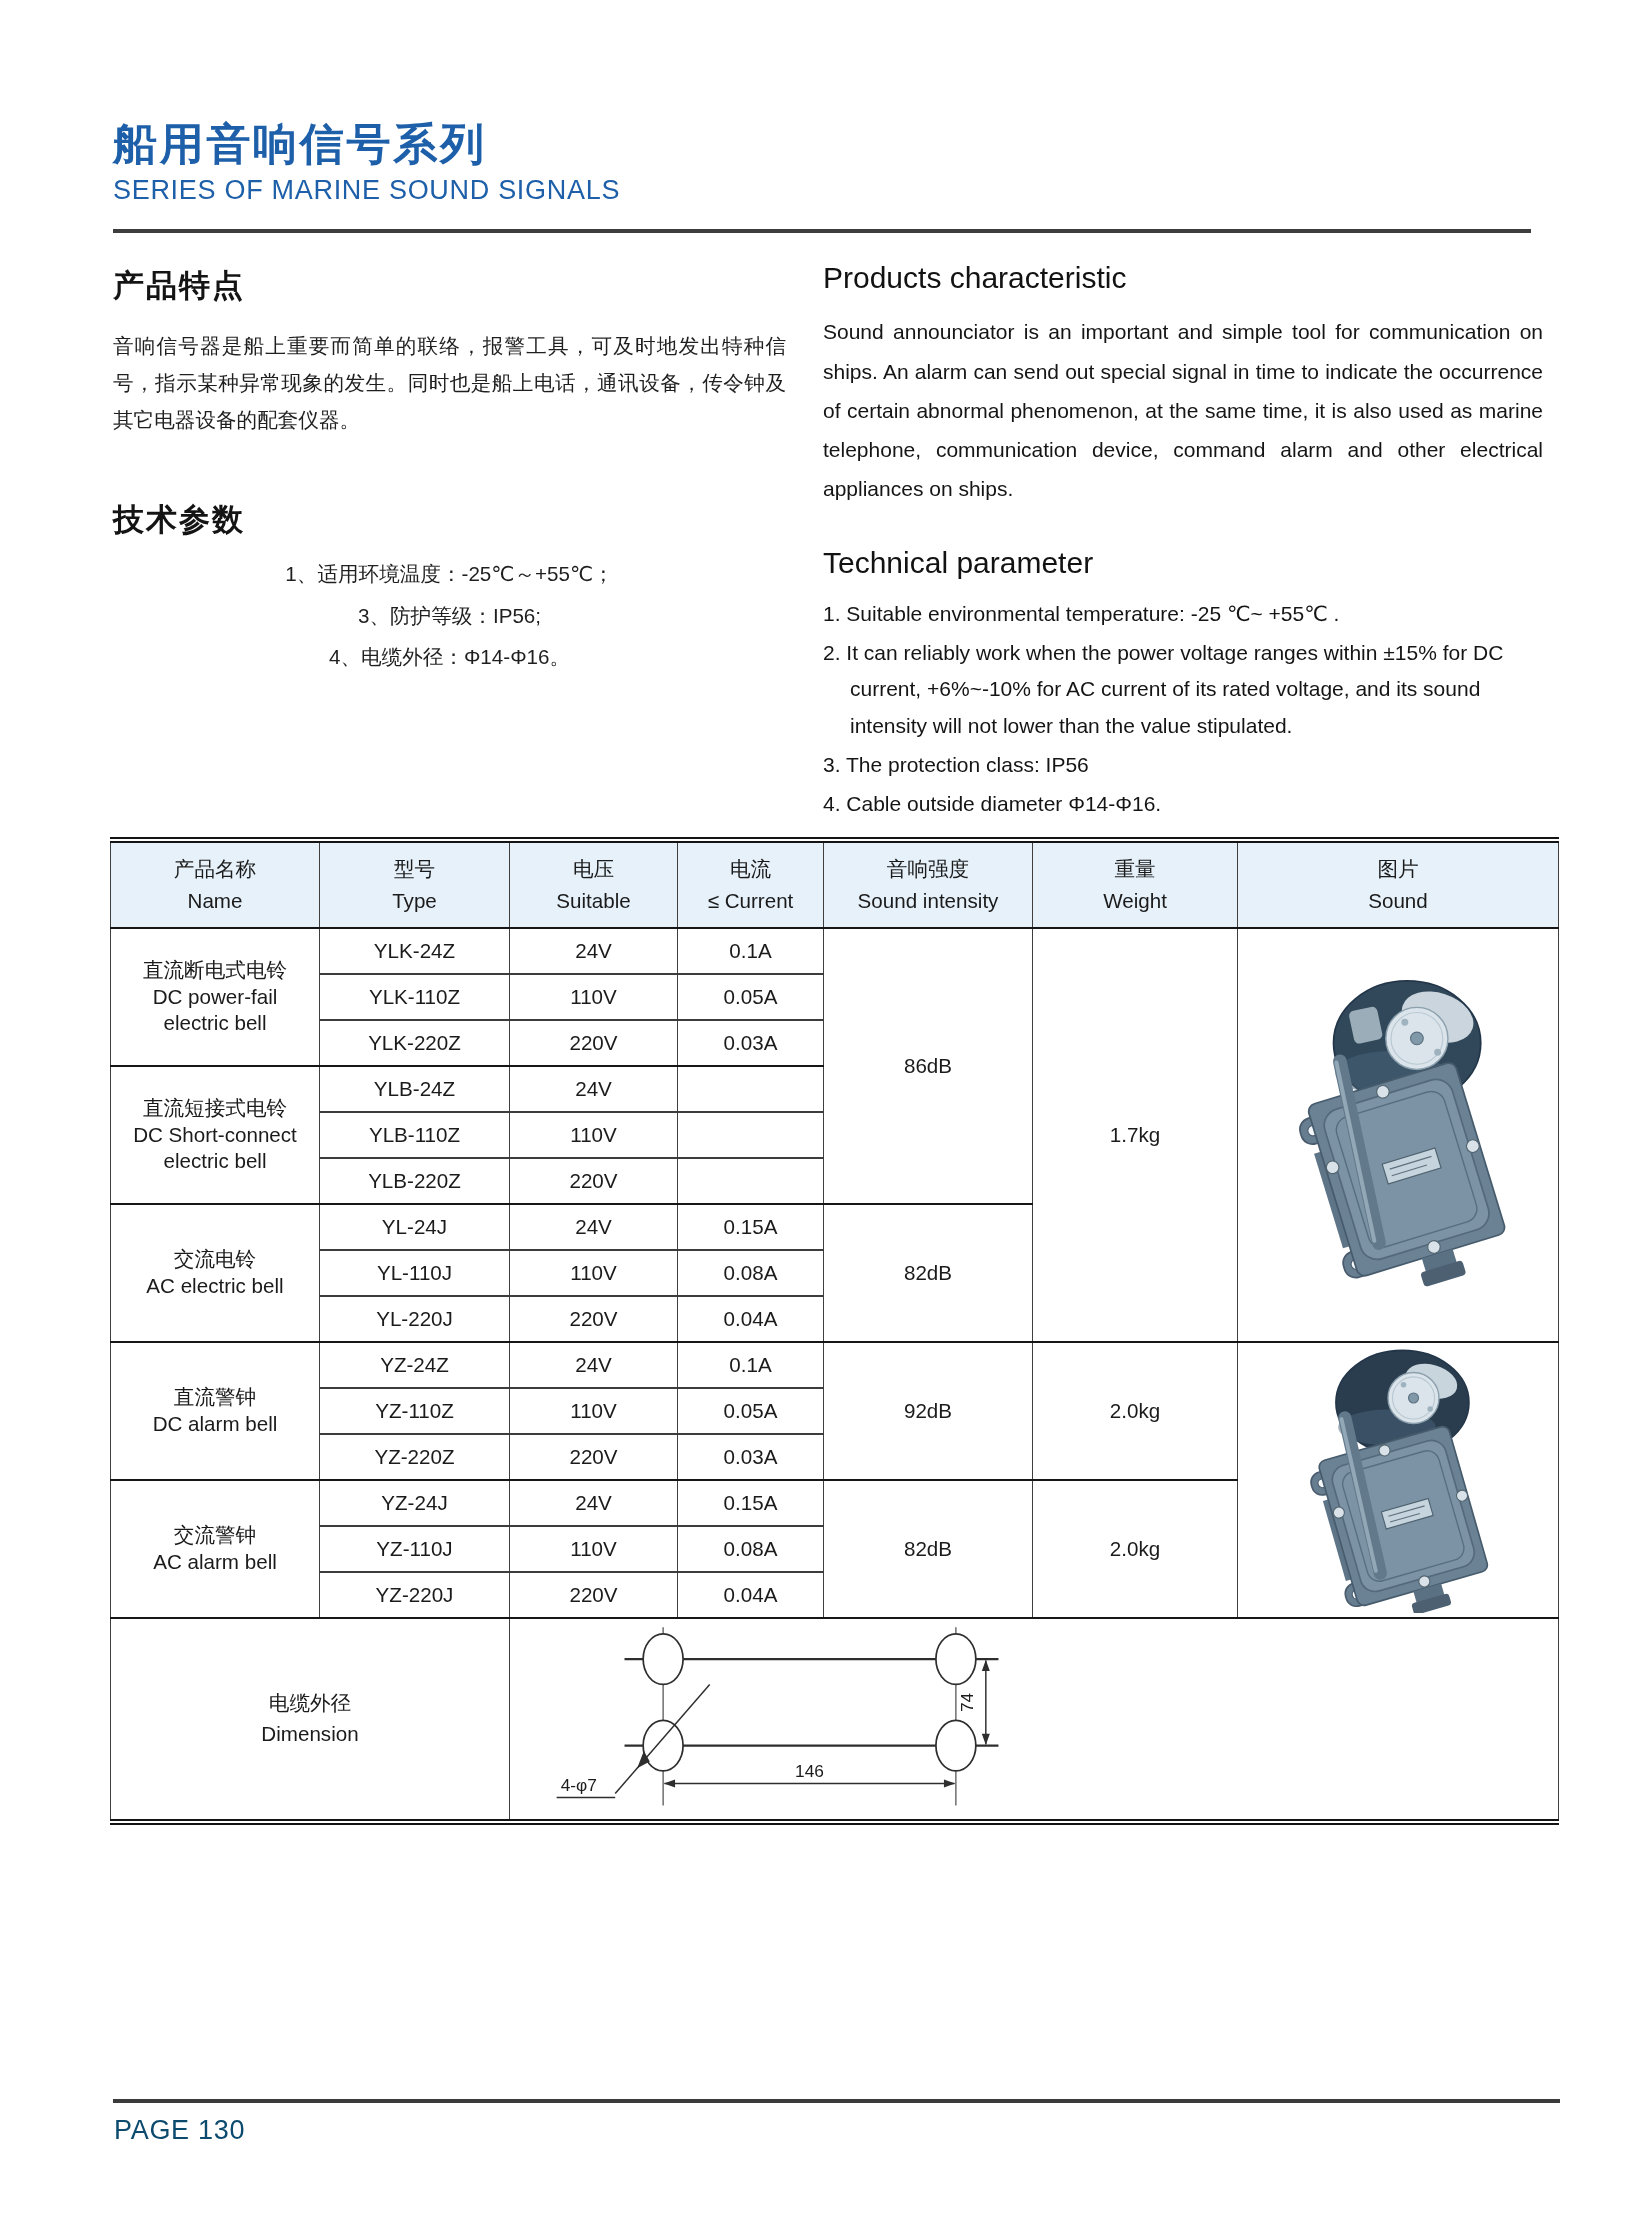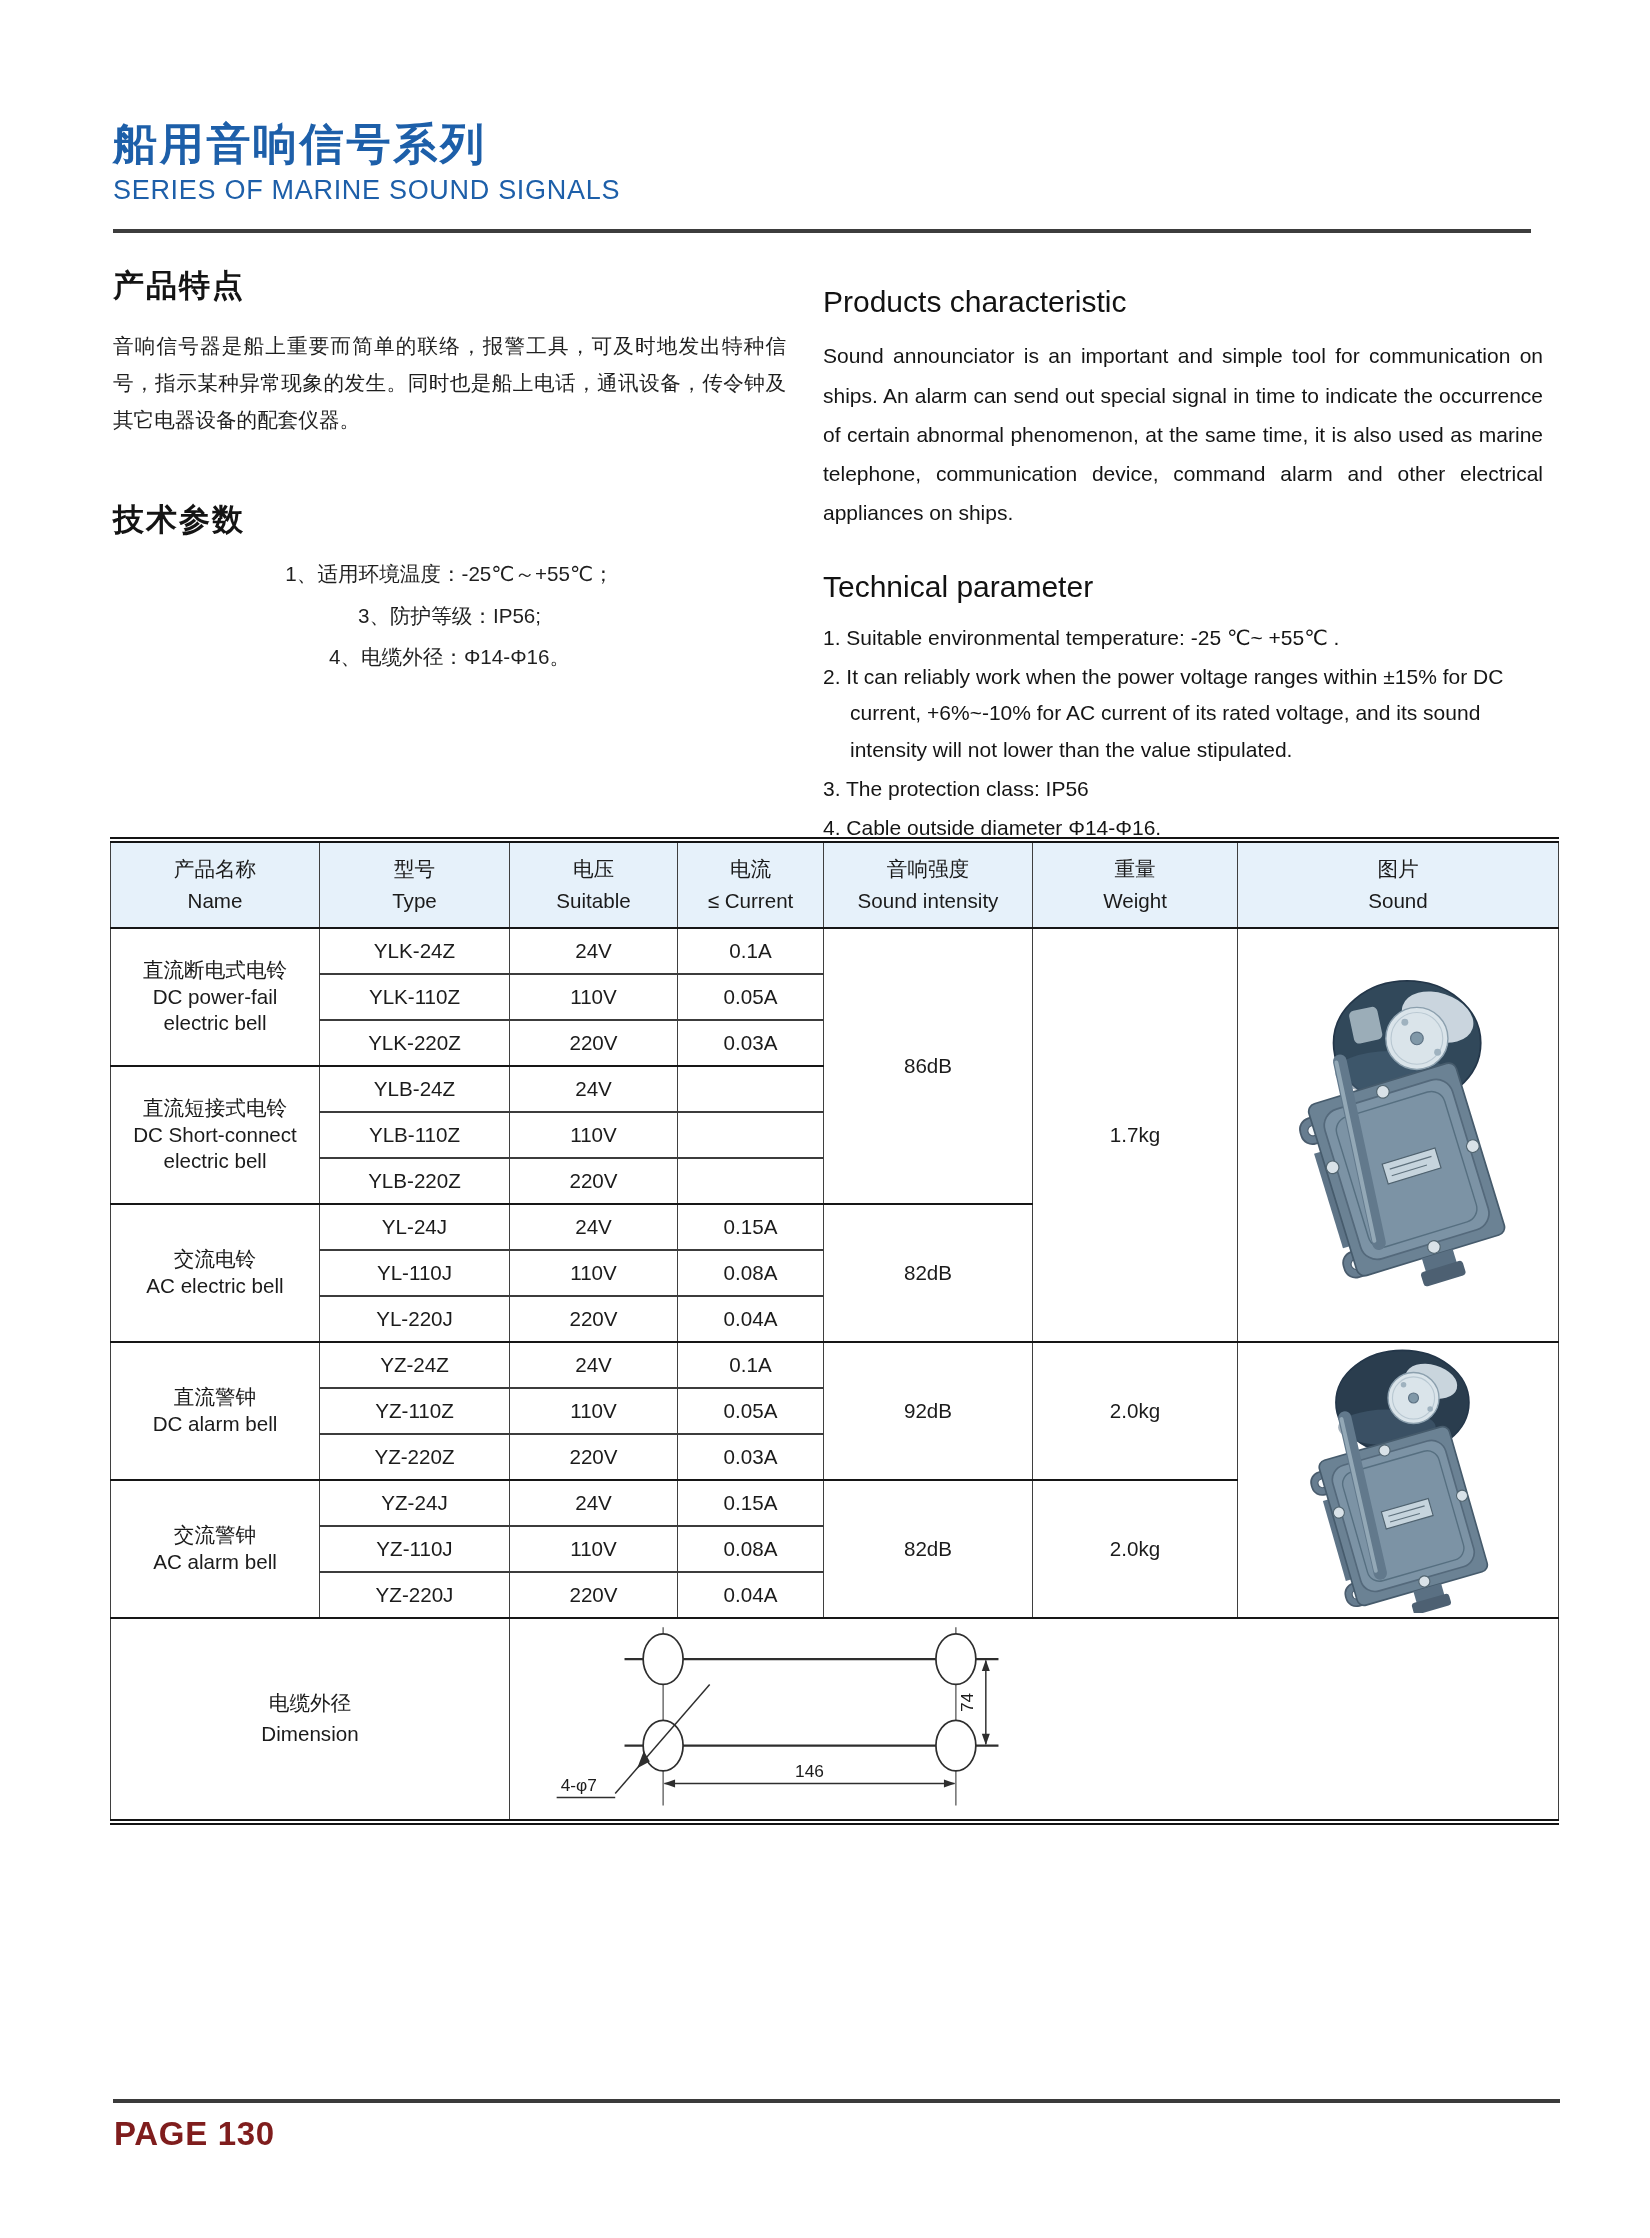--- a/index.html
+++ b/index.html
@@ -10,27 +10,27 @@
     color:#1c1c1c;
     position:relative;
     overflow:hidden;
   }
   
   .title-block { position:absolute; left:113px; top:120px; }
   .title-zh { font-size:44px; font-weight:600; letter-spacing:2.7px; color:#1D5FA9; line-height:1.1; }
   .title-en { font-size:27px; font-weight:400; letter-spacing:0.7px; color:#1D5FA9; margin-top:6.7px; }
   .rule-top { position:absolute; left:113px; top:229px; width:1418px; height:4px; background:#3d3d3d; }
   .rule-bottom { position:absolute; left:113px; top:2099px; width:1447px; height:4px; background:#3b3b3b; }
-  .page-label { position:absolute; left:114px; top:2115px; font-size:33px; color:#7f1d1d; letter-spacing:0.7px;font-weight:bold; }
+  .page-label { position:absolute; left:114px; top:2115px; font-size:27px; color:#0c4a6e; letter-spacing:0.7px; }
 
   
   .col-left  { position:absolute; left:113px;  top:265px; width:673px; }
   .col-right { position:absolute; left:823px; top:261px; width:720px; }
   .sec-heading-zh { font-size:31px; font-weight:600; color:#141414; letter-spacing:2px; }
-  .sec-heading-en { font-size:30px; font-weight:500; color:#121212;margin-top:24px; }
+  .sec-heading-en { font-size:30px; font-weight:500; color:#121212; }
   .para-zh { margin-top:20px; font-size:20.6px; line-height:1.8; text-align:justify; color:#1f1f1f; }
   .para-en { margin-top:17.3px; font-size:21px; line-height:1.87; text-align:justify; color:#151515; }
   .tech-zh { margin-top:61px; }
   .tech-en { margin-top:37px; }
   ul.plist { list-style:none; margin:16px 0 0 0; padding:0; }
   .list-zh li { font-size:20.6px; line-height:1.62; color:#1f1f1f; padding-left:39px; text-indent:-39px; margin:8px 0;text-align:center; }
   .list-en li { font-size:21px; line-height:1.74; color:#151515; padding-left:27px; text-indent:-27px; margin:2.7px 0; }
 
   
   .catalog-table {

